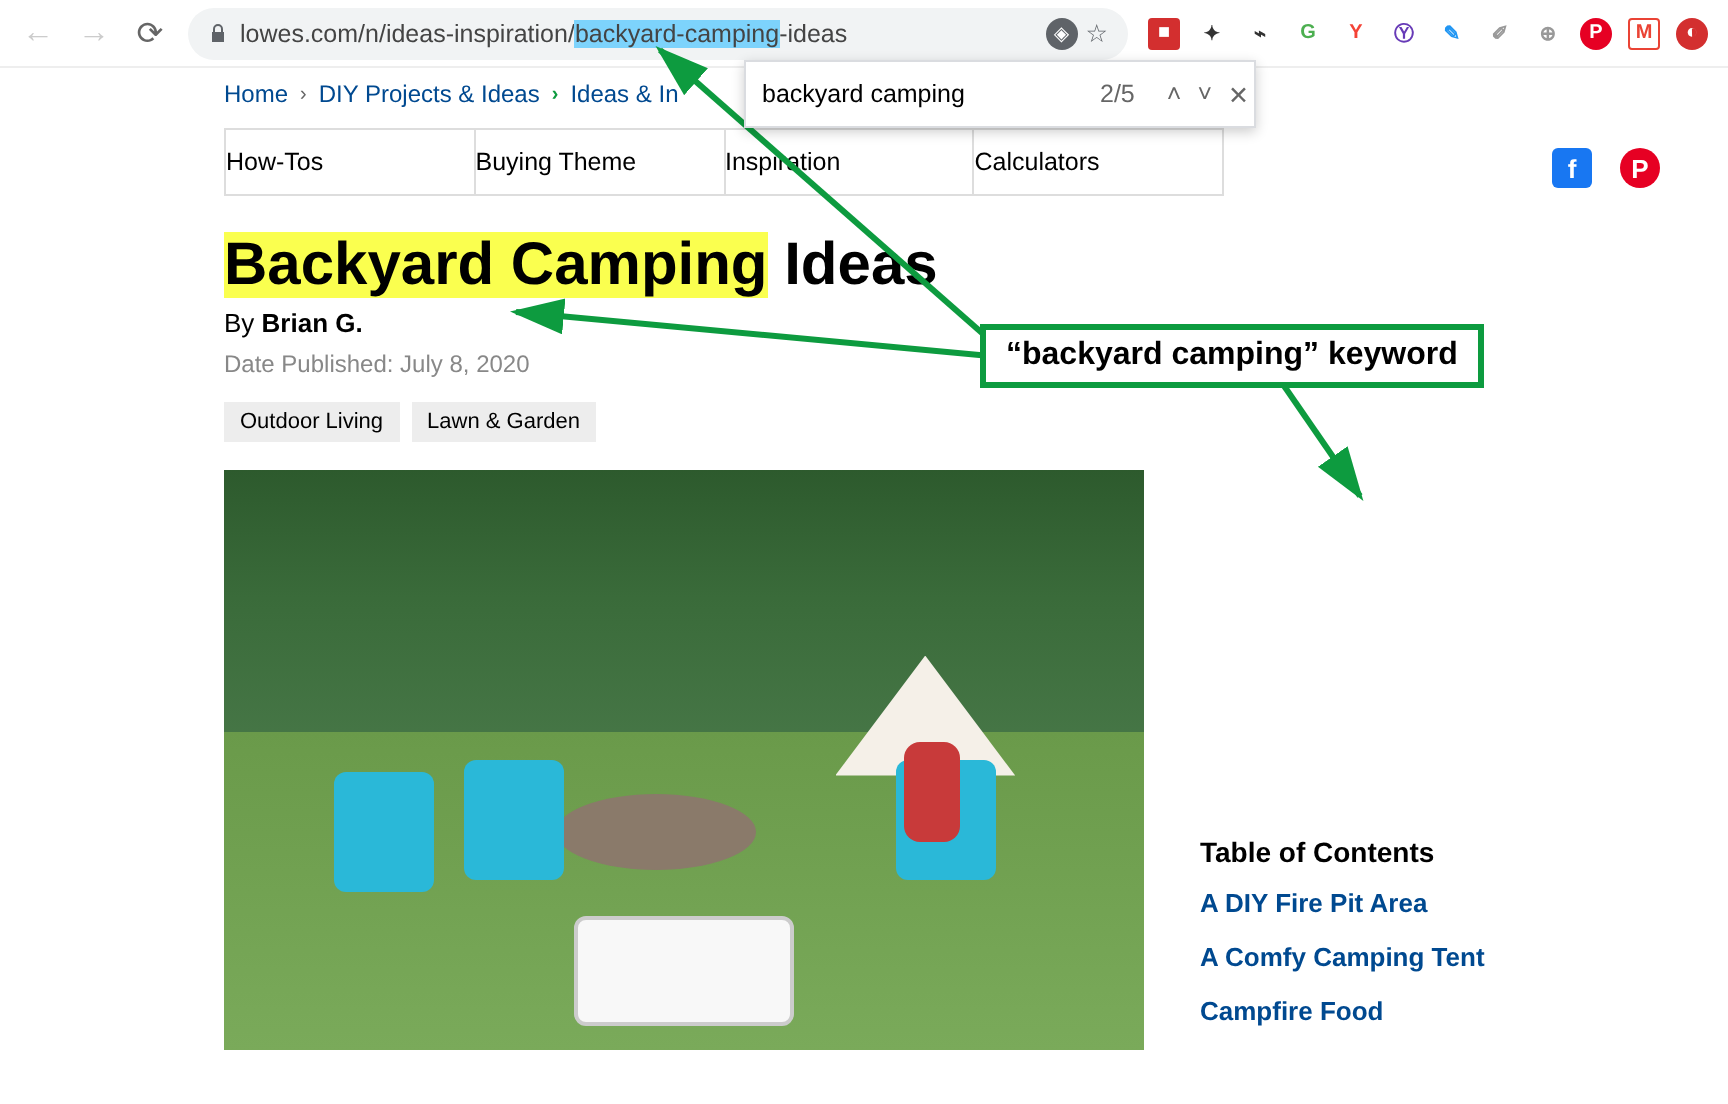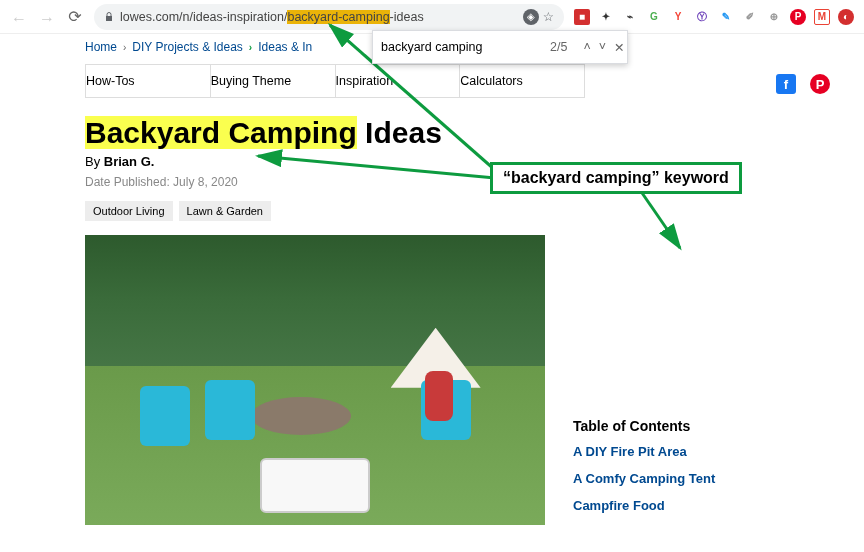--- a/index.html
+++ b/index.html
@@ -4,34 +4,34 @@
 <style>
 * { margin:0; padding:0; box-sizing:border-box; }
 body { font-family: -apple-system, Helvetica, Arial, sans-serif; background:#fff; width:864px; height:552px; overflow:hidden; position:relative; }
 
 
 .chrome { display:flex; align-items:center; gap:10px; padding:6px 10px; border-bottom:1px solid #eee; height:34px; }
 .nav-btn { width:18px; height:18px; display:flex; align-items:center; justify-content:center; color:#666; cursor:pointer; }
 .nav-btn.disabled { color:#ccc; }
 .addr { flex:1; display:flex; align-items:center; background:#f1f3f4; border-radius:16px; padding:4px 10px; height:26px; gap:6px; font-size:12.5px; color:#444; }
 .lock { width:10px; height:10px; }
-.url-hl { background:#eab308; }
+.url-hl { background:#7dd3fc; }
 .addr-icons { display:flex; gap:4px; margin-left:auto; align-items:center; }
 .ext-bar { display:flex; gap:8px; align-items:center; }
 .ext { width:16px; height:16px; border-radius:2px; display:flex; align-items:center; justify-content:center; font-size:10px; font-weight:bold; color:#fff; }
 
 
 .find { position:absolute; top:30px; left:372px; width:256px; height:34px; background:#fff; border:1px solid #dadce0; box-shadow:0 2px 6px rgba(0,0,0,.2); display:flex; align-items:center; padding:0 8px; gap:8px; font-size:12.5px; z-index:10; }
 .find input { border:none; outline:none; flex:1; font-size:12.5px; }
 .find .cnt { color:#666; }
 .find .sep { width:1px; height:20px; background:#dadce0; }
 .find .fbtn { width:16px; color:#666; cursor:pointer; text-align:center; }
 
 
-.page { padding:6px 0 0 85px; position:relative; }
+.page { padding:6px 0 0 112px; position:relative; }
 .crumb { font-size:12px; color:#004990; display:flex; gap:6px; align-items:center; margin-bottom:10px; }
 .crumb a { color:#004990; text-decoration:none; }
 .crumb .sep { color:#666; font-size:10px; }
 .crumb .sep.green { color:#0d9b3f; font-weight:bold; }
 
 .tabs { display:flex; border:1px solid #ddd; width:500px; margin-bottom:18px; }
 .tab { flex:1; text-align:left; padding:9px 0; font-size:12.5px; border-right:1px solid #ddd; cursor:pointer; }
 .tab:last-child { border-right:none; }
 
 .title { font-size:30px; font-weight:bold; margin-bottom:4px; }

